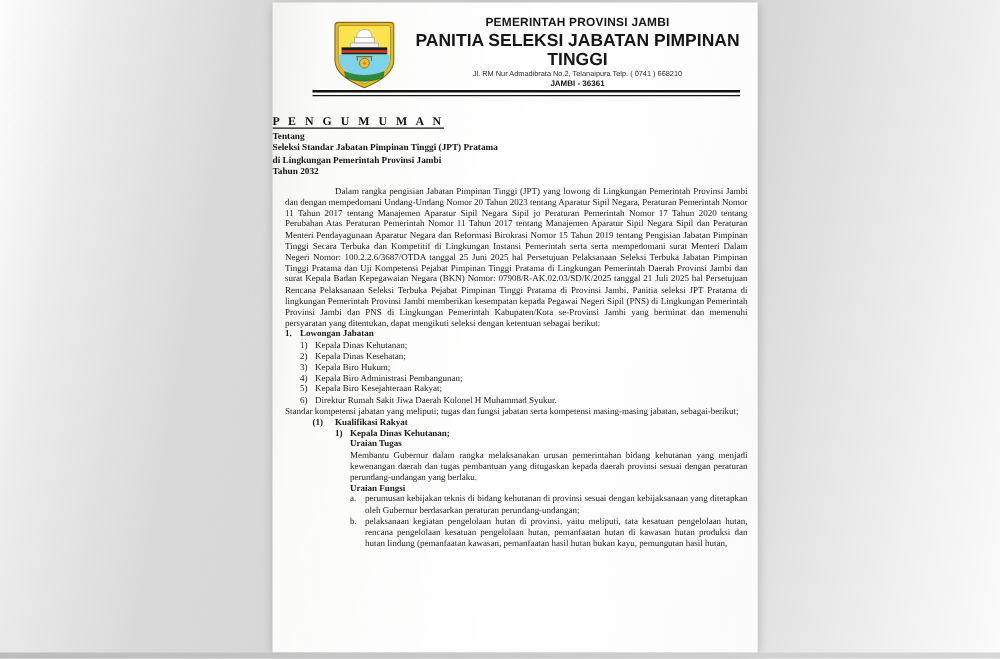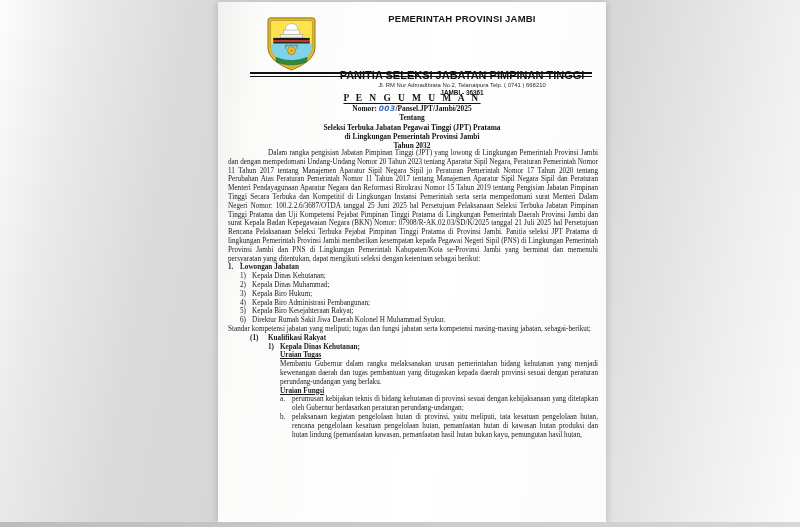--- a/index.html
+++ b/index.html
@@ -20,47 +20,47 @@
     position:absolute; left:0; right:0; bottom:0; height:5px; z-index:9;
     background: linear-gradient(90deg,#bcbcbc 0%,#c8c8c8 40%,#d7d7d7 100%);
   }
   
   .letterhead { position:absolute; top:12px; left:30px; right:12px; height:58px;
     font-family:"Liberation Sans", sans-serif; color:#161616; }
   .crest { position:absolute; left:16px; top:3px; width:55px; height:54px; }
   .lh-text { margin-left:82px; text-align:center; line-height:1.12; }
   .lh1 { font-size:9.5px; font-weight:bold; letter-spacing:.2px; }
   .lh2 { font-size:8.6px; font-weight:bold; }
-  .lh3 { font-size:11px; font-weight:bold;margin-top:44px; }
+  .lh3 { font-size:14px; font-weight:bold; }
   .lh4 { font-size:5.9px; margin-top:1px; color:#2a2a2a; }
   .lh5 { font-size:6.4px; font-weight:bold; }
   .rule { position:absolute; top:70px; left:32px; right:14px; height:4.5px;
     border-top:2.6px solid #121212; border-bottom:1px solid #121212; }
   
-  .title-block { position:absolute; top:92px; left:0; right:0; text-align:center;
+  .title-block { position:absolute; top:92px; left:0; right:0; text-align:left;
     font-weight:bold; font-size:7.4px; line-height:9.2px; color:#141414; }
   .t-head { font-size:9.5px; letter-spacing:2.4px; text-decoration:underline;
     text-underline-offset:1.5px; margin-bottom:1px; }
   .handwritten { color:#3f63c8; font-family:"DejaVu Sans", sans-serif;
     font-style:italic; font-weight:600; letter-spacing:.4px; }
   
   .doc-body { position:absolute; top:147px; left:10px; right:8px;
     font-size:7.2px; line-height:8.8px; text-align:justify; color:#1b1b1b; }
   .p1 { text-indent:40px; }
   .sec-head { font-weight:bold; display:flex; }
   .sec-head .num { width:12px; flex:none; }
   .jab-item { margin-left:12px; display:flex; }
   .jab-item .mk { width:12px; flex:none; }
   .standar { }
   .kual-head { margin-left:22px; font-weight:bold; display:flex; }
   .kual-head .mk { width:18px; flex:none; }
   .pos-head { margin-left:40px; font-weight:bold; display:flex; }
   .pos-head .mk { width:12px; flex:none; }
   .lvl4 { margin-left:52px; }
-  .bold { font-weight:bold;text-decoration:underline; }
+  .bold { font-weight:bold; }
   .fungsi-item { margin-left:52px; display:flex; }
   .fungsi-item .mk { width:12px; flex:none; }
   .fungsi-item .tx { flex:1; text-align:justify; }
 </style>
 </head>
 <body>
 
 <div class="scene">
   <div class="paper">
 
@@ -84,42 +84,41 @@
         <div class="lh1">PEMERINTAH PROVINSI JAMBI</div>
         <div class="lh3">PANITIA SELEKSI JABATAN PIMPINAN TINGGI</div>
         <div class="lh4">Jl. RM Nur Admadibrata No.2, Telanaipura Telp. ( 0741 ) 668210</div>
         <div class="lh5">JAMBI - 36361</div>
       </div>
     </div>
     <div class="rule"></div>
 
     <div class="title-block">
       <div class="t-head">P E N G U M U M A N</div>
-      <div><span>Nomor: </span><span class="handwritten">003</span><span>/Pansel.JPT/Jambi/2025</span></div>
       <div>Tentang</div>
-      <div>Seleksi Terbuka Jabatan Pegawai Tinggi (JPT) Pratama</div>
+      <div>Seleksi Standar Jabatan Pimpinan Tinggi (JPT) Pratama</div>
       <div>di Lingkungan Pemerintah Provinsi Jambi</div>
       <div>Tahun 2032</div>
     </div>
 
     <div class="doc-body">
       <div class="p1">Dalam rangka pengisian Jabatan Pimpinan Tinggi (JPT) yang lowong di Lingkungan Pemerintah Provinsi Jambi dan dengan mempedomani Undang-Undang Nomor 20 Tahun 2023 tentang Aparatur Sipil Negara, Peraturan Pemerintah Nomor 11 Tahun 2017 tentang Manajemen Aparatur Sipil Negara Sipil jo Peraturan Pemerintah Nomor 17 Tahun 2020 tentang Perubahan Atas Peraturan Pemerintah Nomor 11 Tahun 2017 tentang Manajemen Aparatur Sipil Negara Sipil dan Peraturan Menteri Pendayagunaan Aparatur Negara dan Reformasi Birokrasi Nomor 15 Tahun 2019 tentang Pengisian Jabatan Pimpinan Tinggi Secara Terbuka dan Kompetitif di Lingkungan Instansi Pemerintah serta serta mempedomani surat Menteri Dalam Negeri Nomor: 100.2.2.6/3687/OTDA tanggal 25 Juni 2025 hal Persetujuan Pelaksanaan Seleksi Terbuka Jabatan Pimpinan Tinggi Pratama dan Uji Kompetensi Pejabat Pimpinan Tinggi Pratama di Lingkungan Pemerintah Daerah Provinsi Jambi dan surat Kepala Badan Kepegawaian Negara (BKN) Nomor: 07908/R-AK.02.03/SD/K/2025 tanggal 21 Juli 2025 hal  Persetujuan Rencana Pelaksanaan Seleksi Terbuka Pejabat Pimpinan Tinggi Pratama di Provinsi Jambi. Panitia seleksi JPT Pratama di lingkungan Pemerintah Provinsi Jambi memberikan kesempatan kepada Pegawai Negeri Sipil (PNS) di Lingkungan Pemerintah Provinsi Jambi dan PNS di Lingkungan Pemerintah Kabupaten/Kota se-Provinsi Jambi yang berminat dan memenuhi persyaratan yang ditentukan, dapat mengikuti seleksi dengan ketentuan sebagai berikut:</div>
 
       <div class="sec-head">
         <span class="num">1.</span>
         <span>Lowongan Jabatan</span>
       </div>
 
       <div class="jab-item">
         <span class="mk">1)</span>
         <span>Kepala Dinas Kehutanan;</span>
       </div>
       <div class="jab-item">
         <span class="mk">2)</span>
-        <span>Kepala Dinas Muhammad;</span>
+        <span>Kepala Dinas Kesehatan;</span>
       </div>
       <div class="jab-item">
         <span class="mk">3)</span>
         <span>Kepala Biro Hukum;</span>
       </div>
       <div class="jab-item">
         <span class="mk">4)</span>
         <span>Kepala Biro Administrasi Pembangunan;</span>
       </div>
       <div class="jab-item">

